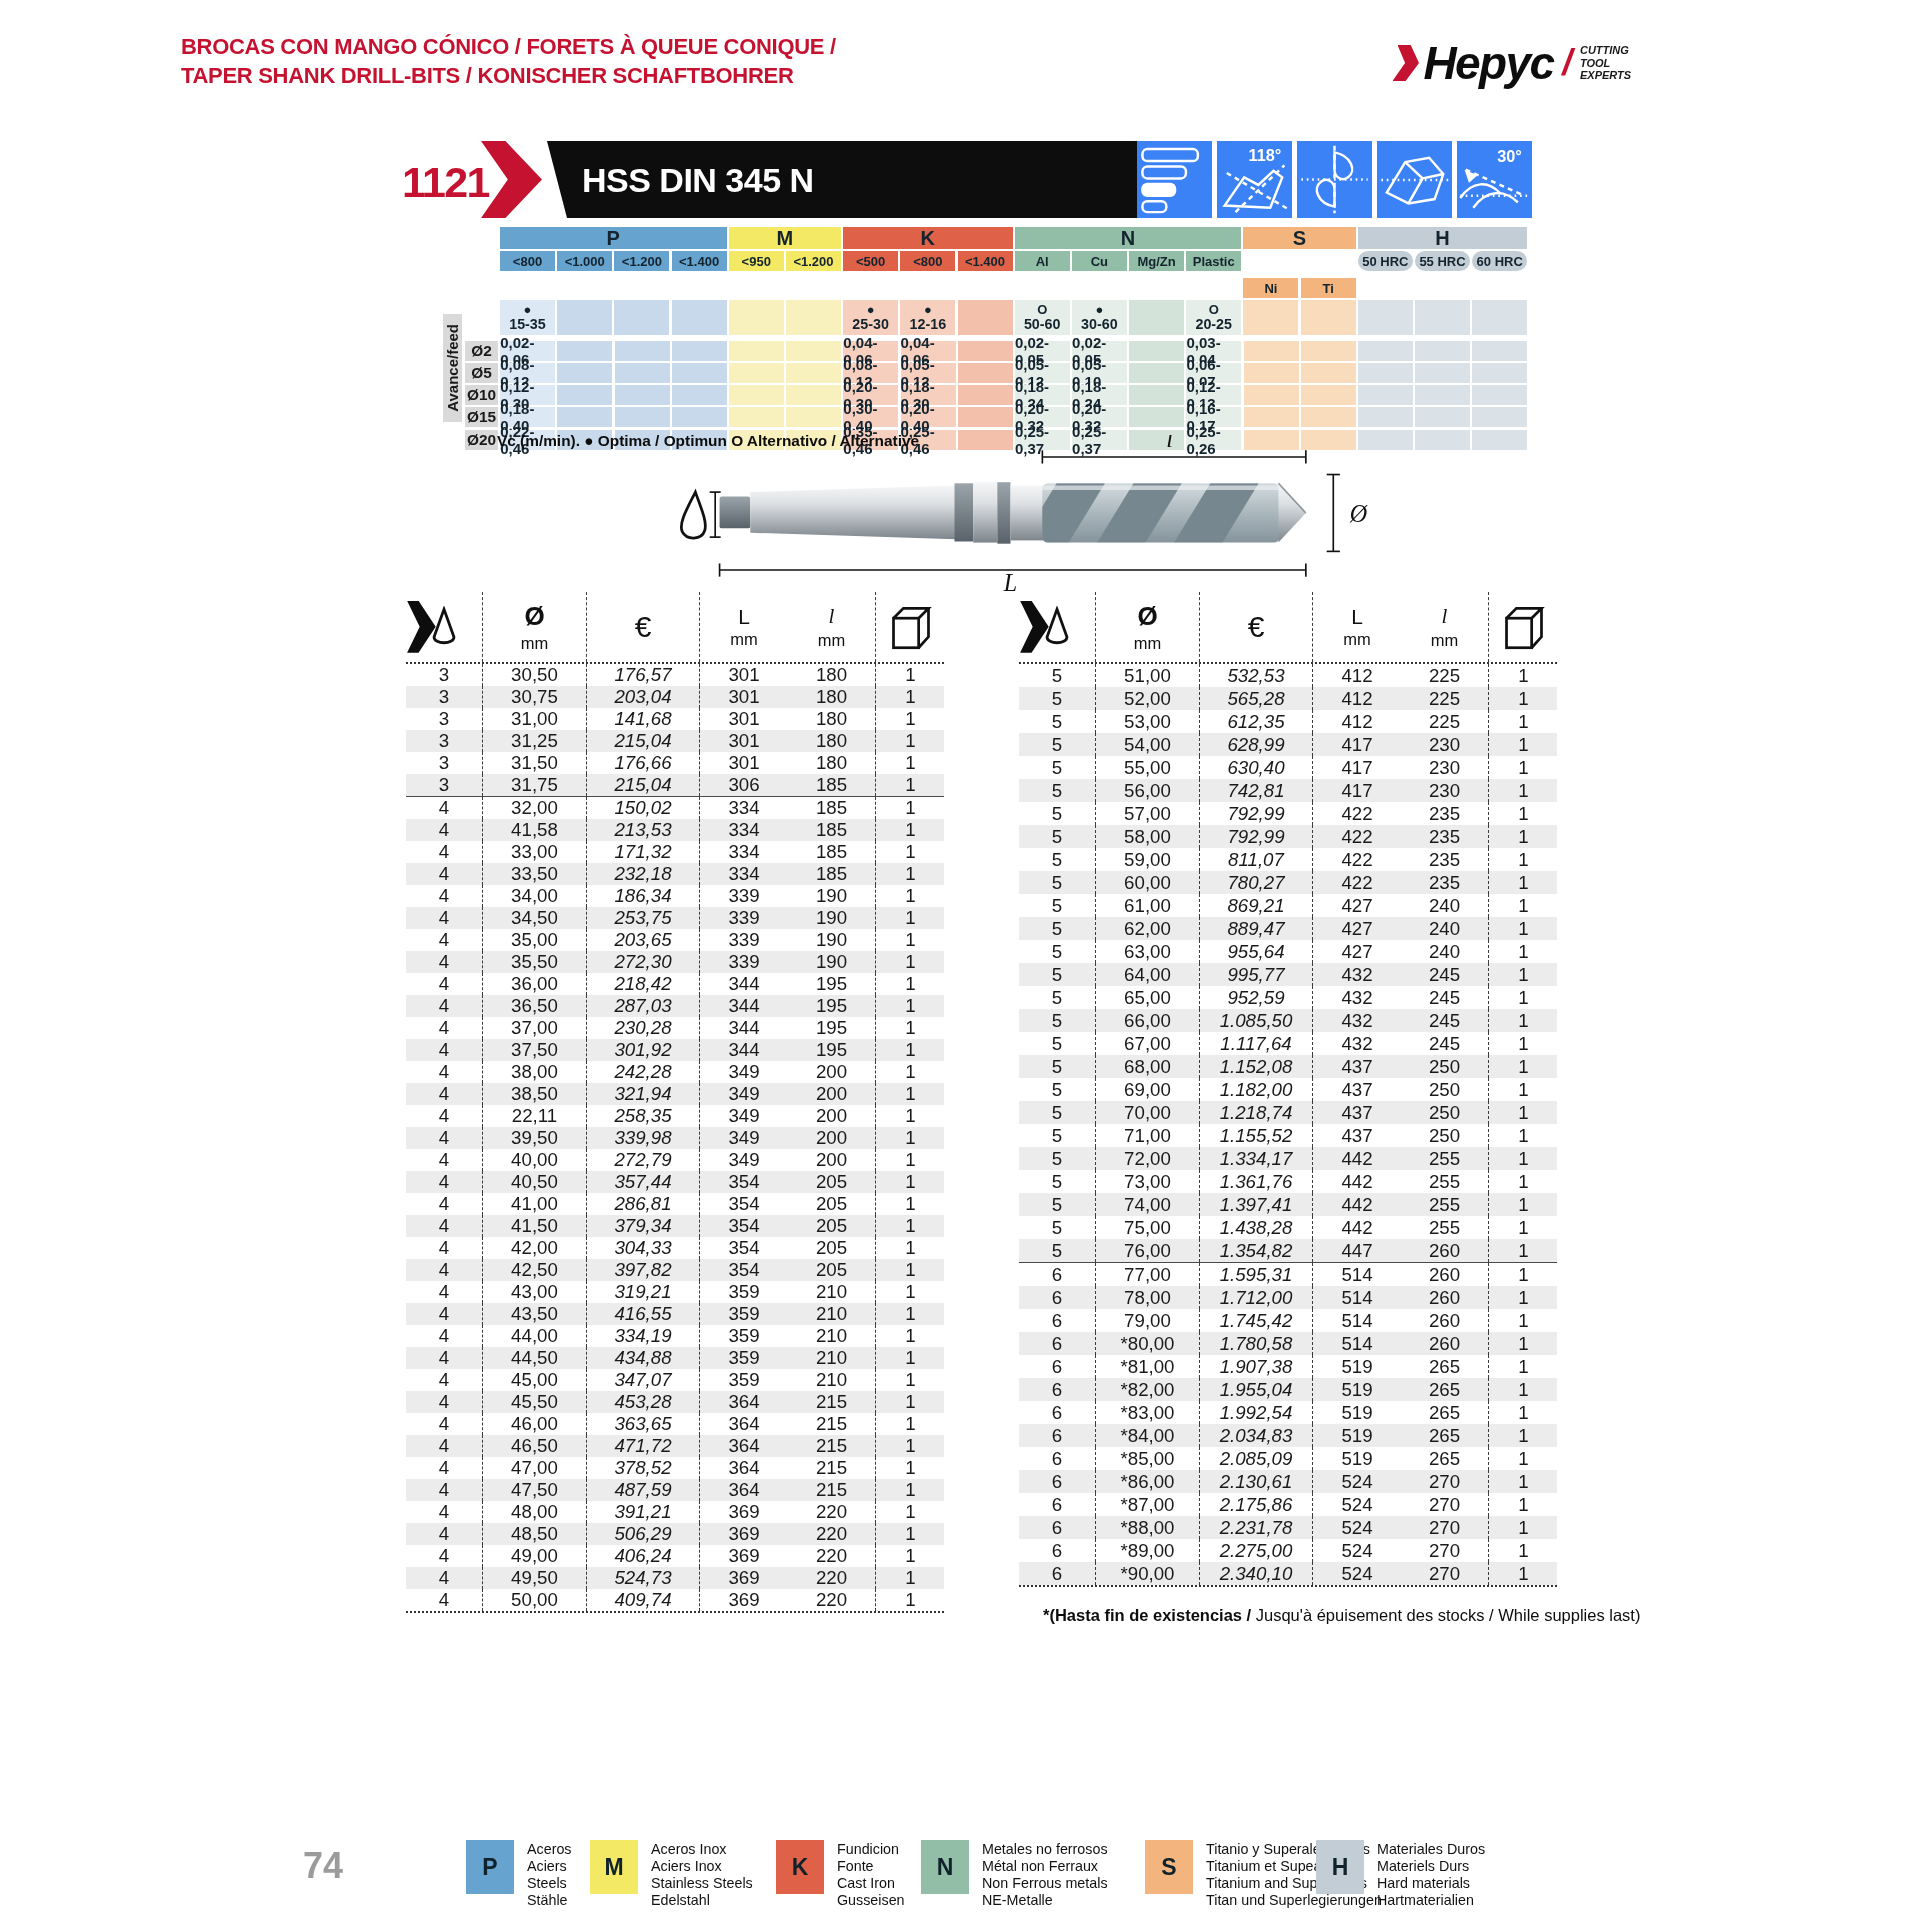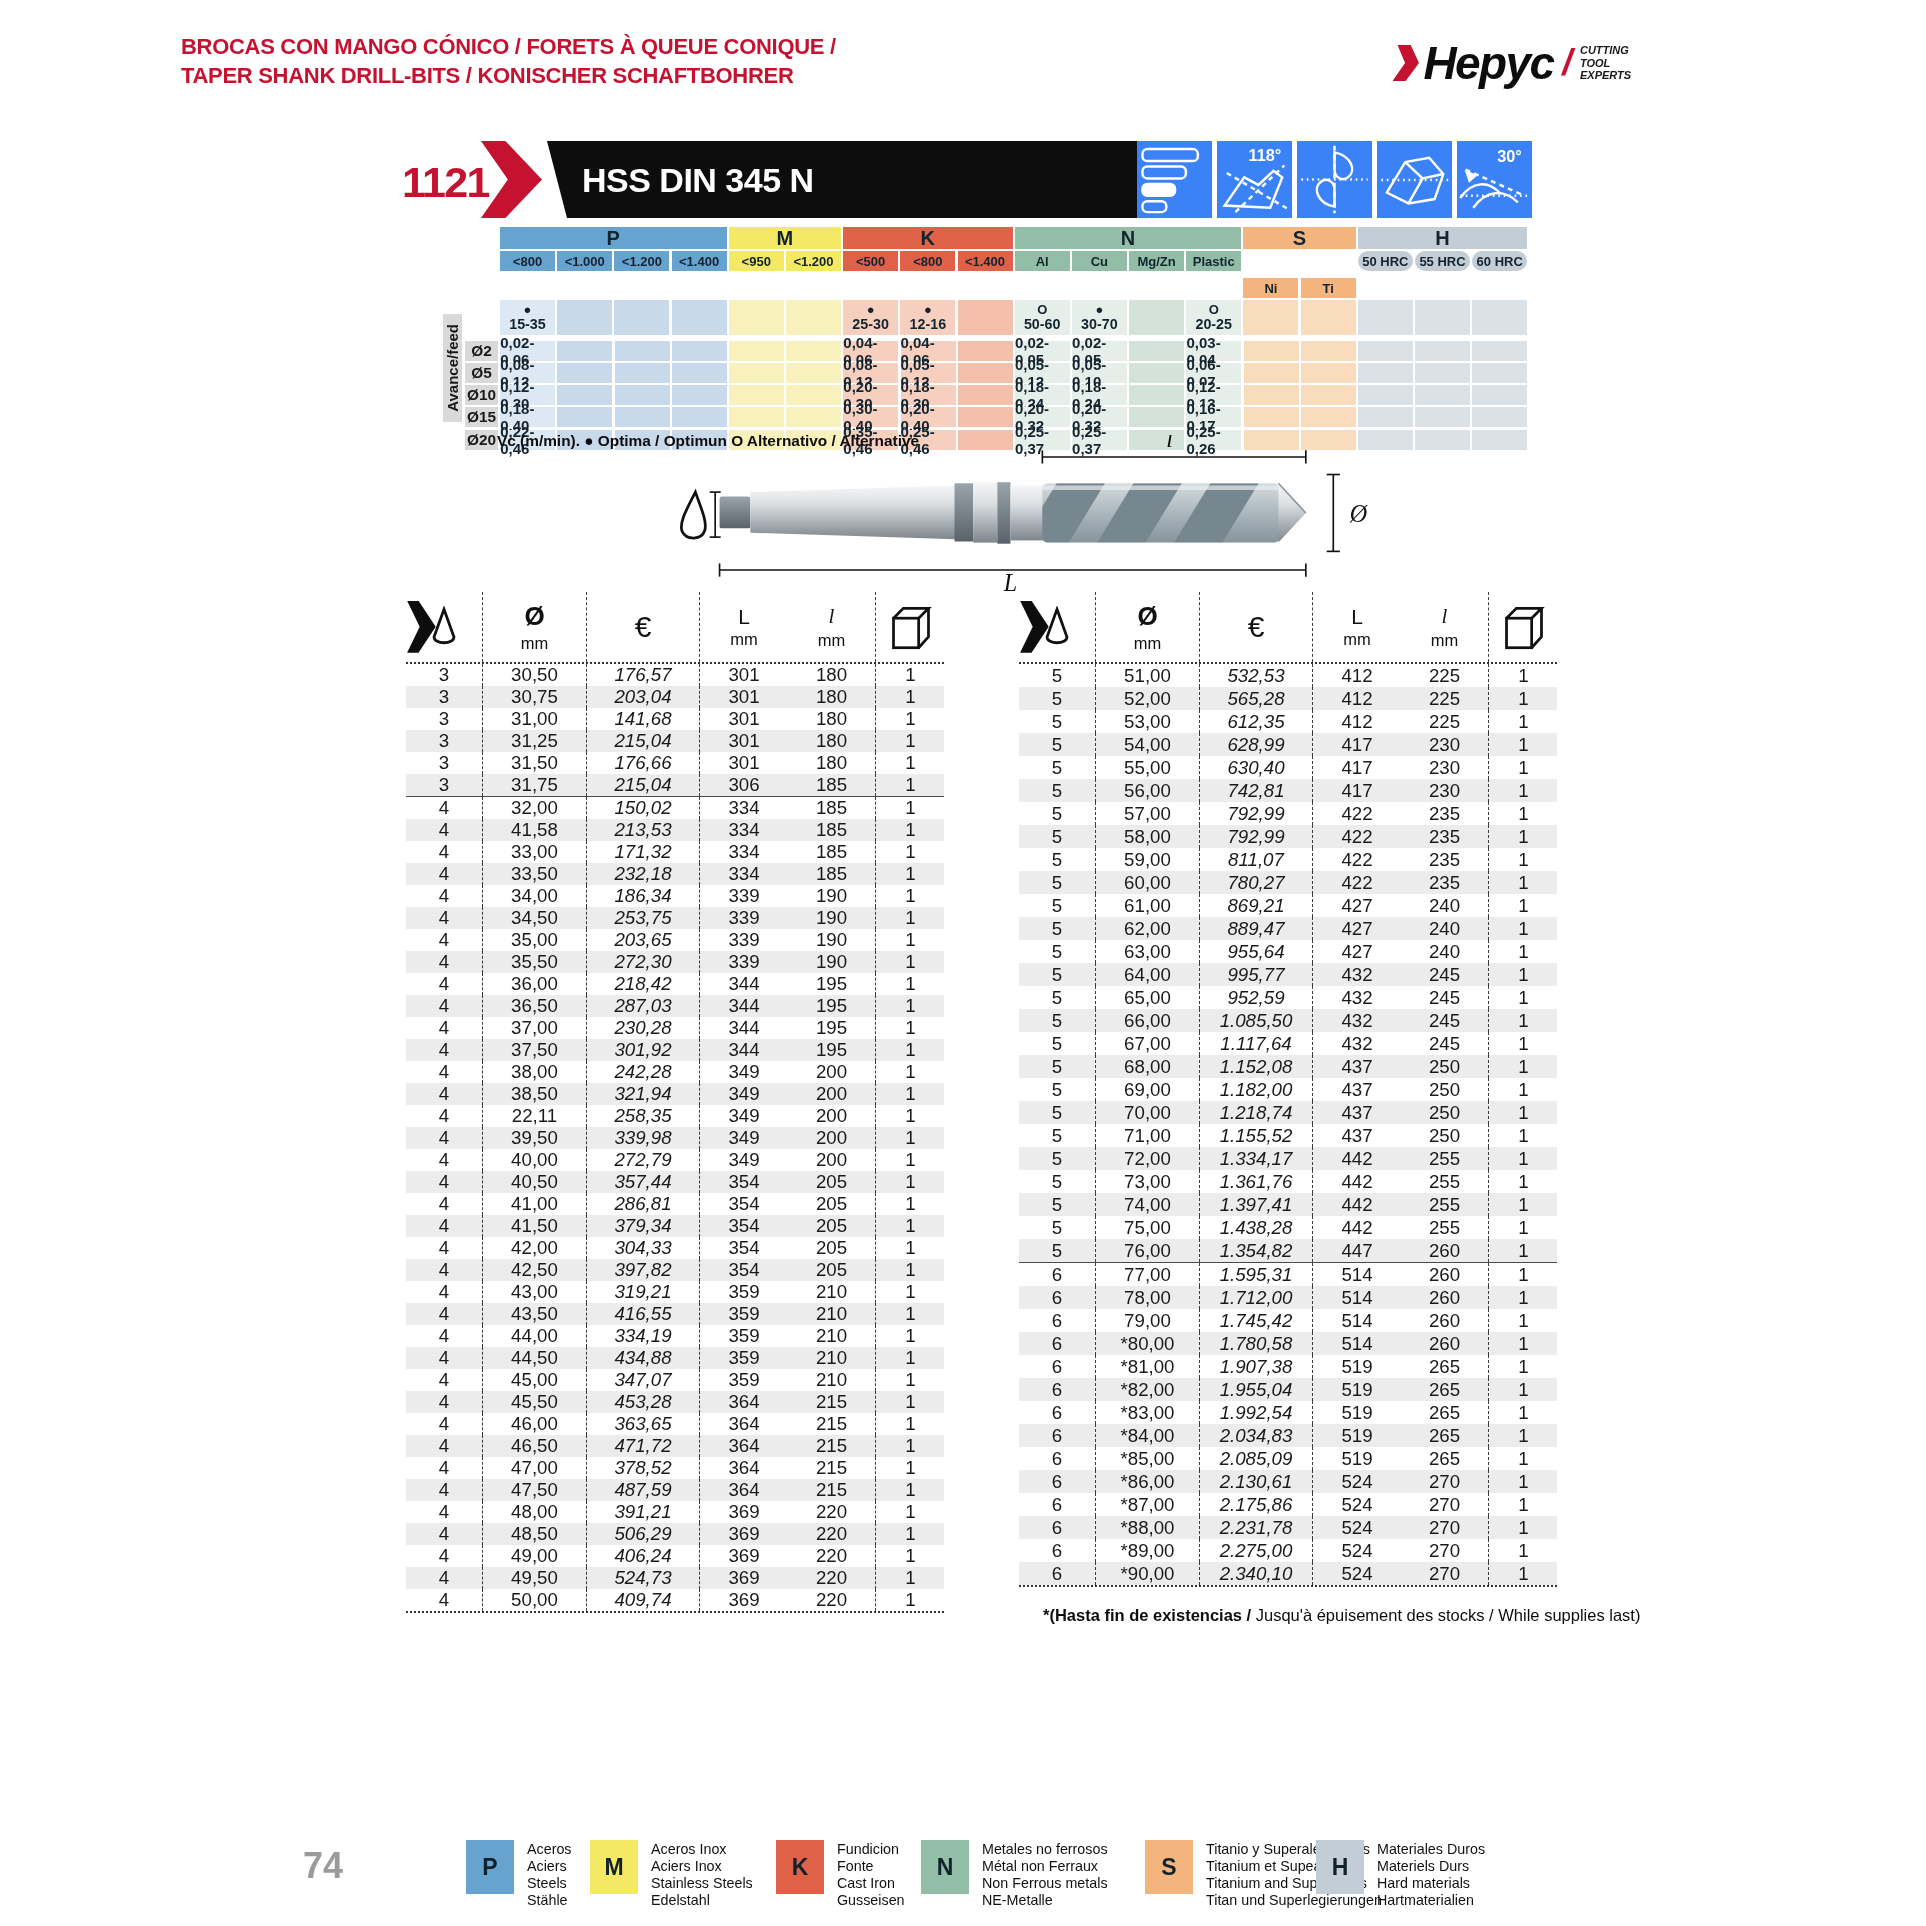--- a/index.html
+++ b/index.html
@@ -249,21 +249,21 @@
       <div class="ocell e">
       <span class="osym"></span>
       <span class="oval"></span>
     </div>
       <div class="ocell v">
       <span class="osym">O</span>
       <span class="oval">50-60</span>
     </div>
       <div class="ocell v">
       <span class="osym">●</span>
-      <span class="oval">30-70</span>
+      <span class="oval">30-60</span>
     </div>
       <div class="ocell e">
       <span class="osym"></span>
       <span class="oval"></span>
     </div>
       <div class="ocell v">
       <span class="osym">O</span>
       <span class="oval">20-25</span>
     </div>
       <div class="ocell e">

